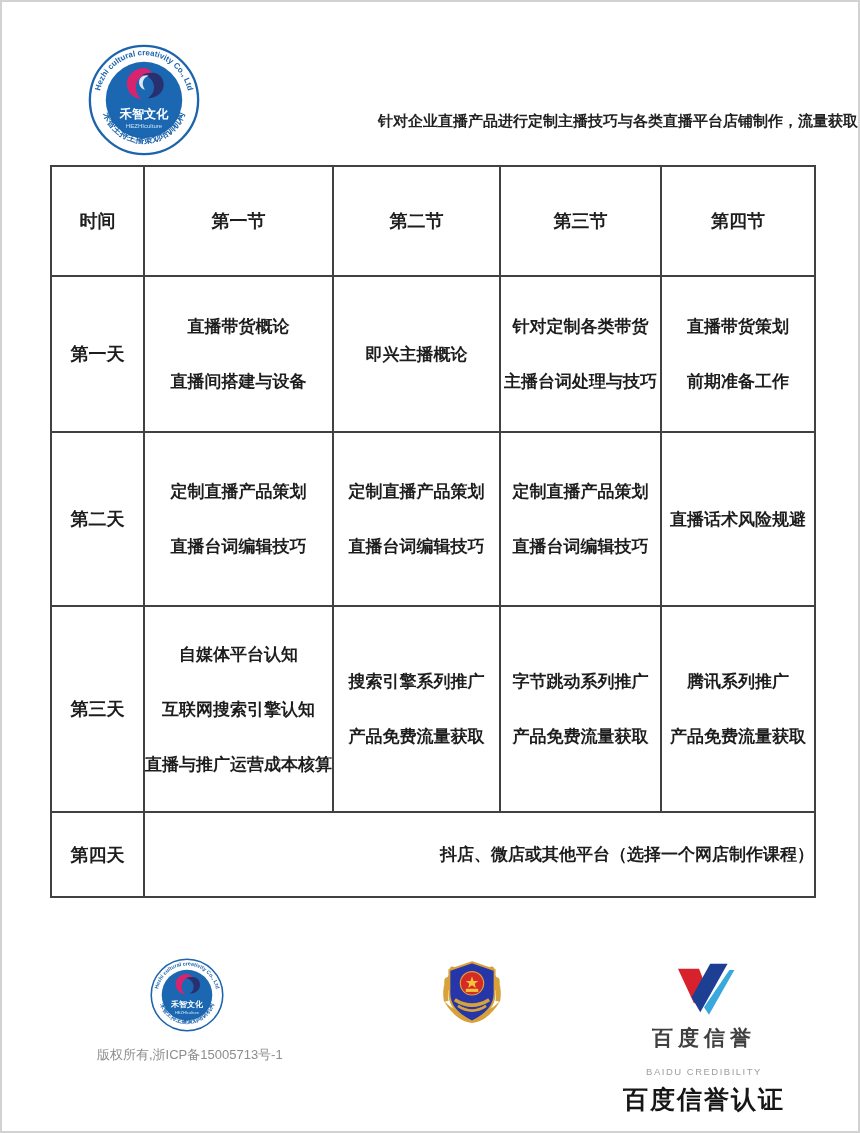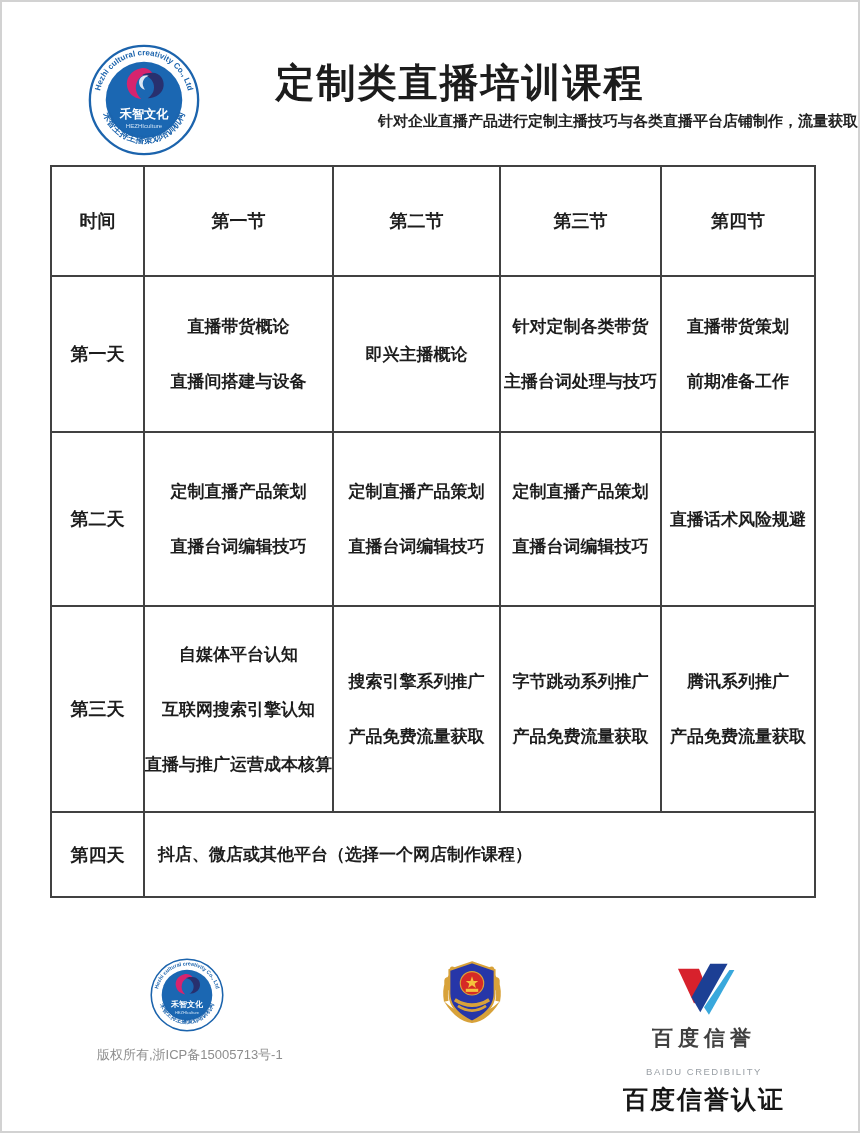--- a/index.html
+++ b/index.html
@@ -30,21 +30,21 @@
   }
   table.schedule thead tr { height:110px; }
   table.schedule tbody tr:nth-child(1) { height:156px; }
   table.schedule tbody tr:nth-child(2) { height:174px; }
   table.schedule tbody tr:nth-child(3) { height:206px; }
   table.schedule tbody tr:nth-child(4) { height:85px; }
   table.schedule thead th { font-size:18px; font-weight:bold; }
   table.schedule .day { font-size:18px; font-weight:bold; }
   table.schedule td { font-size:17px; font-weight:bold; }
   table.schedule td .line { line-height:55px; white-space:nowrap; }
-  table.schedule td.merged { text-align:left; padding-left:13px; white-space:nowrap; }
+  table.schedule td.merged { text-align:right; padding-left:13px; white-space:nowrap; }
 
   
   .footer-left  { position:absolute; left:95px;  top:956px; width:180px; text-align:center; }
   .footer-left svg { width:74px; height:74px; }
   .icp-text { margin-top:10px; font-size:13px; color:#8d8d8d; white-space:nowrap; }
 
   .footer-center { position:absolute; left:350px; top:954px; width:240px; text-align:center; }
   .footer-center svg { width:78px; height:78px; }
   .police-text { margin-top:12px; font-size:15px; font-weight:bold; color:#111; white-space:nowrap; }
 
@@ -72,21 +72,20 @@
     <text font-size="9.5" font-weight="bold" fill="#1c64ad">
       <textPath href="#arcBot1" startOffset="50%" text-anchor="middle">禾智主持主播策划培训机构</textPath>
     </text>
     <path fill="#d6246e" d="M57 26c-11 2-17 11-15 20 1.5 7 7 12 15 13-5-5-7-11-5-17 2-7 9-11 17-11-3-4-8-6-12-5z"></path>
     <path fill="#28306f" d="M66 31c10-2 16 6 15 14-1 8-8 13-17 13 6-4 8-10 6-16-2-5-7-9-12-9 2-1 5-2 8-2z"></path>
     <path fill="#ffffff" opacity="0.85" d="M60 34c-4 1-6 5-5 9 .7 3 3 5 6 6-2-3-3-6-2-9 .8-3 3-5 6-6-1.6-1-3.4-.6-5 0z"></path>
     <text x="60" y="79" text-anchor="middle" font-size="13" font-weight="bold" fill="#ffffff">禾智文化</text>
     <text x="60" y="90" text-anchor="middle" font-size="6.5" fill="#cfe3f5">HEZHIculture</text>
   </svg>
 
-  <h1 class="page-title">定制类直播培训课程</h1>
   <div class="page-subtitle">针对企业直播产品进行定制主播技巧与各类直播平台店铺制作，流量获取</div>
 
   <div class="table-wrap">
     <table class="schedule">
       <colgroup>
         <col style="width:93px">
           <col style="width:189px">
           <col style="width:167px">
         <col style="width:161px">
           <col style="width:154px">

